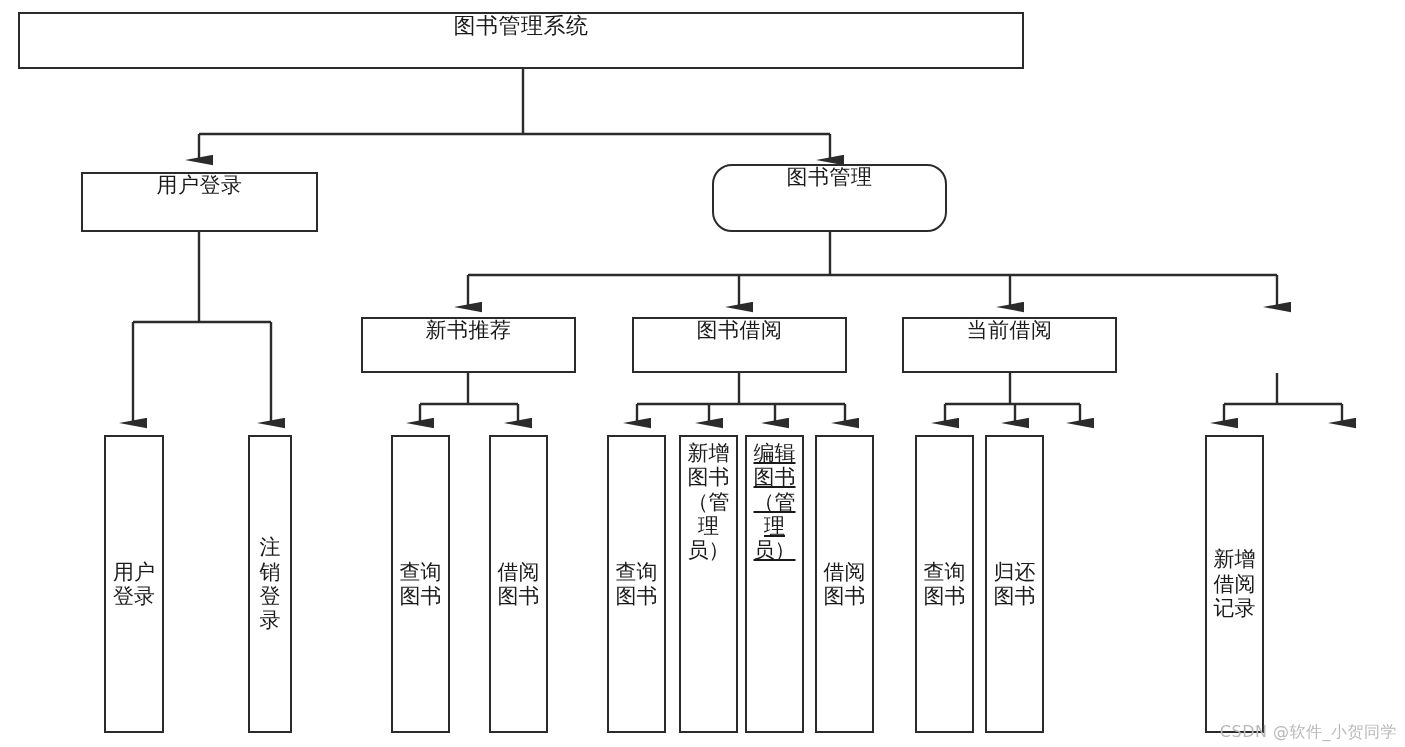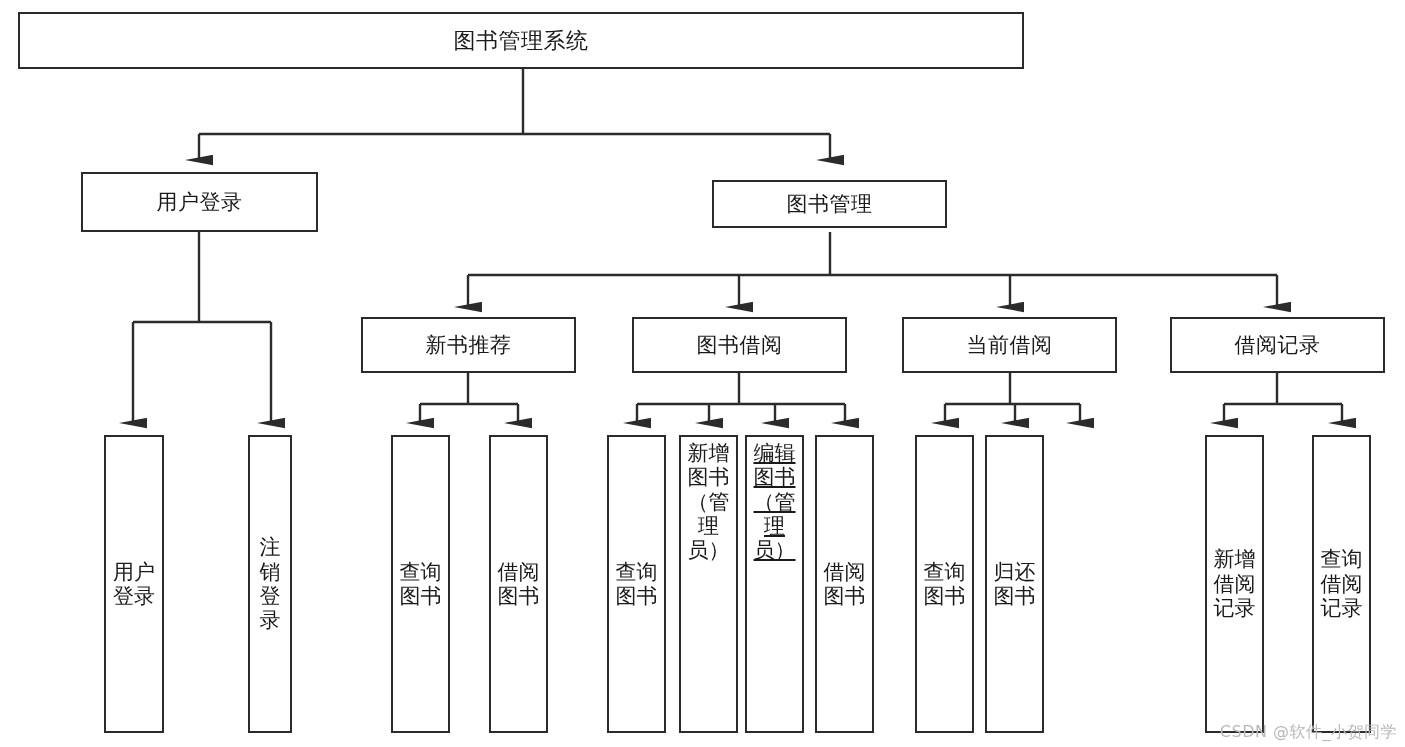--- a/index.html
+++ b/index.html
@@ -25,21 +25,20 @@
     width: 1405px;
     height: 747px;
     pointer-events: none;
   }
   .node {
     position: absolute;
     box-sizing: border-box;
     border: 2.5px solid #2b2b2b;
     background: #ffffff;
     display: flex;
-    align-items: center;
     justify-content: center;
     color: #1a1a1a;
   }
   .node .label {
     display: block;
     text-align: center;
     line-height: 1.05;
   }
   
   .node.horiz .label {
@@ -133,39 +132,36 @@
   </svg>
 
   <div class="node horiz root" style="left:18px; top:12px; width:1006px; height:57px;">
     <span class="label">图书管理系统</span>
   </div>
 
   <div class="node horiz" style="left:81px; top:172px; width:237px; height:60px;">
     <span class="label">用户登录</span>
   </div>
 
-  <div class="node horiz" style="left:712px; top:180px; width:235px; height:48px;">
+  <div class="node horiz" style="left:712px; top:164px; width:235px; height:68px;border-radius:20px;">
     <span class="label">图书管理</span>
   </div>
 
   <div class="node horiz" style="left:361px; top:317px; width:215px; height:56px;">
     <span class="label">新书推荐</span>
   </div>
 
   <div class="node horiz" style="left:632px; top:317px; width:215px; height:56px;">
     <span class="label">图书借阅</span>
   </div>
 
   <div class="node horiz" style="left:902px; top:317px; width:215px; height:56px;">
     <span class="label">当前借阅</span>
   </div>
 
-  <div class="node horiz" style="left:1170px; top:317px; width:215px; height:56px;">
-    <span class="label">借阅记录</span>
-  </div>
 
   <div class="node vert centered" style="left:104px; top:435px; width:60px; height:298px;">
     <span class="label">用户登录</span>
   </div>
 
   <div class="node vert centered" style="left:248px; top:435px; width:44px; height:298px;">
     <span class="label">注销登录</span>
   </div>
 
   <div class="node vert centered" style="left:391px; top:435px; width:59px; height:298px;">
@@ -198,19 +194,16 @@
 
   <div class="node vert centered" style="left:985px; top:435px; width:59px; height:298px;">
     <span class="label">归还图书</span>
   </div>
 
 
   <div class="node vert centered" style="left:1195px; top:435px; width:59px; height:298px;margin-left:10px;">
     <span class="label">新增借阅记录</span>
   </div>
 
-  <div class="node vert centered" style="left:1312px; top:435px; width:59px; height:298px;">
-    <span class="label">查询借阅记录</span>
-  </div>
 
   <div class="watermark">CSDN @软件_小贺同学</div>
 
 </div>
 
 </body></html>

